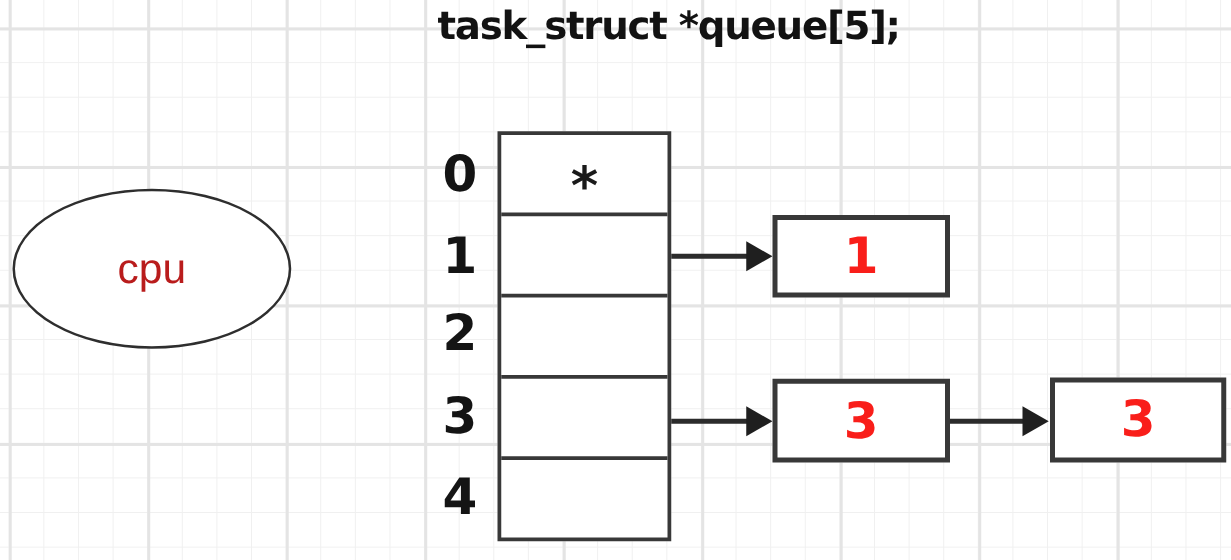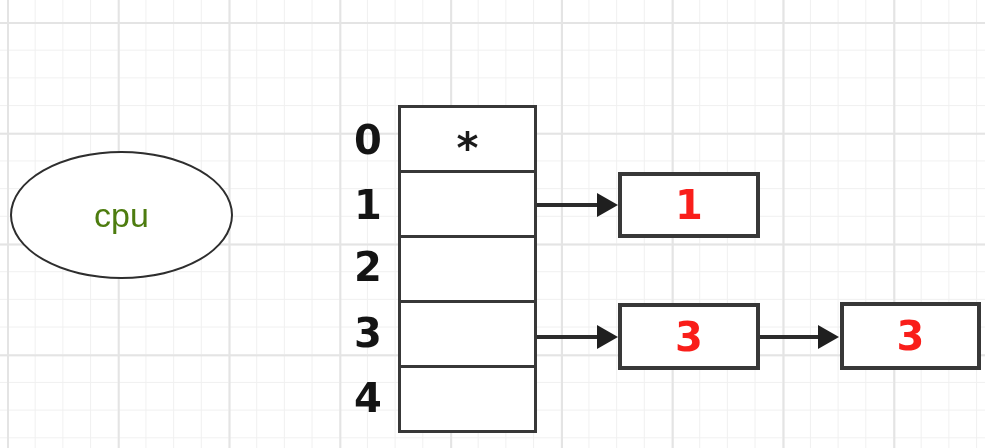--- a/index.html
+++ b/index.html
@@ -40,21 +40,21 @@
     border: 2.5px solid #2e2e2e;
     border-radius: 50%;
     background: #ffffff;
     display: flex;
     align-items: center;
     justify-content: center;
   }
   .cpu span {
     font-family: "Liberation Sans", "DejaVu Sans", sans-serif;
     font-size: 34px;
-    color: #4d7c0f;
+    color: #b91c1c;
   }
 
   .idx {
     position: absolute;
     left: 344px;
     width: 48px;
     height: 44px;
     line-height: 44px;
     text-align: center;
     font-size: 40px;
@@ -130,20 +130,21 @@
   .arrow-a .line, .arrow-b .line { width: 62px; }
   .arrow-a .head, .arrow-b .head { left: 60px; }
   .arrow-c .line { width: 60px; }
   .arrow-c .head { left: 58px; }
 </style>
 </head>
 <body>
 
 <div class="canvas">
 
+  <div class="title">task_struct *queue[5];</div>
 
   <div class="cpu">
     <span>cpu</span>
   </div>
 
   <div class="idx idx0">0</div>
   <div class="idx idx1">1</div>
   <div class="idx idx2">2</div>
   <div class="idx idx3">3</div>
   <div class="idx idx4">4</div>

